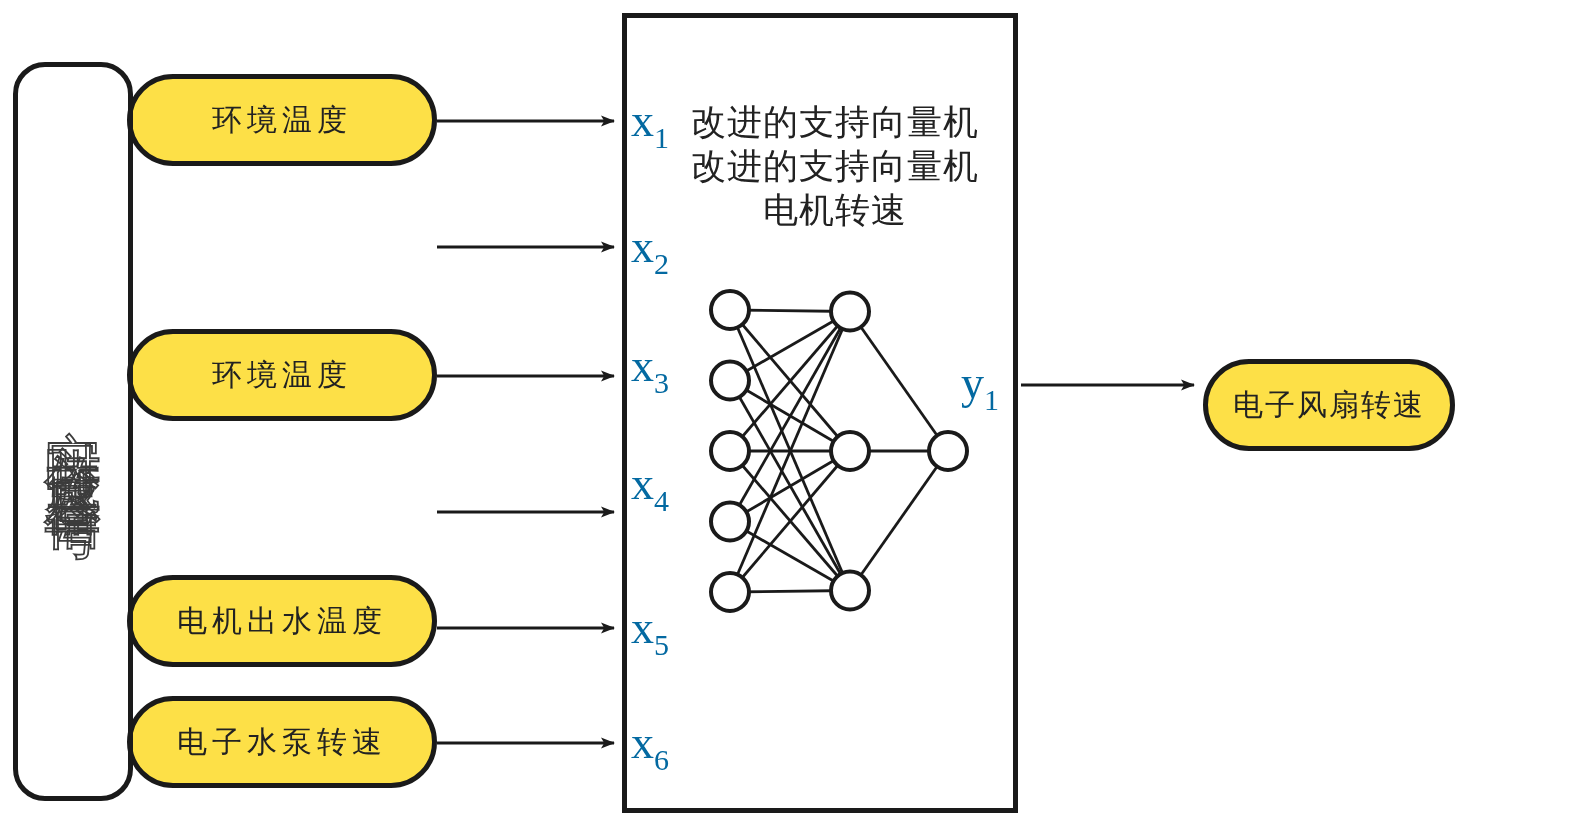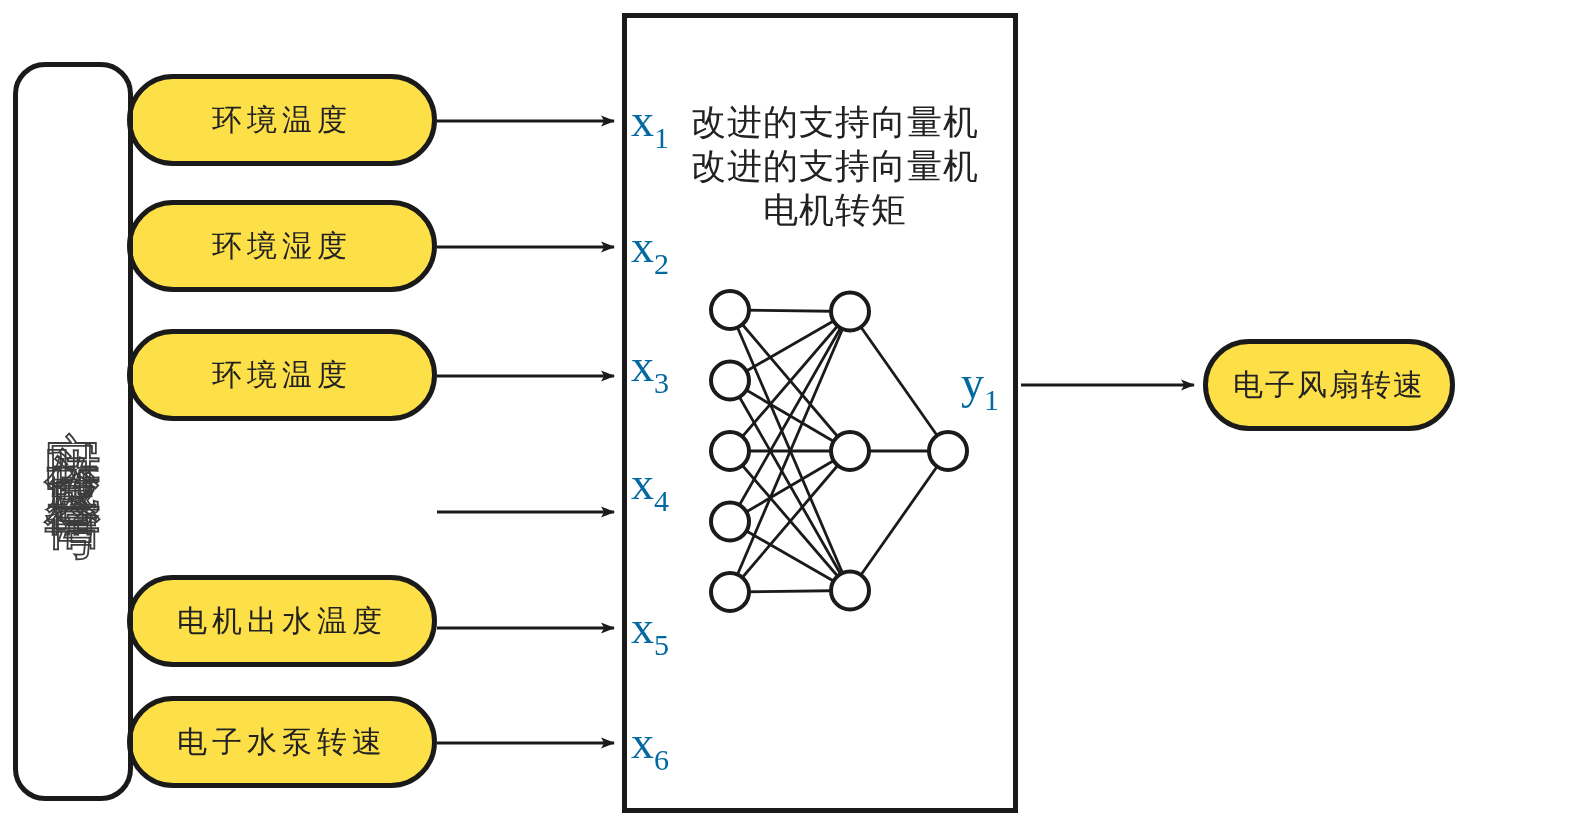--- a/index.html
+++ b/index.html
@@ -58,20 +58,21 @@
     letter-spacing: 5px;
     color: #222;
     background: #fde047;
     z-index: 1;
   }
   .capsule.out {
     left: 1203px;
     width: 252px;
     letter-spacing: 2px;
     z-index: 1;
+    margin-top: 20px;
   }
   
   .model-box {
     position: absolute;
     left: 622px; top: 13px;
     width: 396px; height: 800px;
     border: 5px solid #1a1a1a;
     box-sizing: border-box;
     background: #fff;
     z-index: 1;
@@ -110,38 +111,35 @@
 
 <div class="stage">
 
   <div class="source-box">
     <div class="vertical-label">实时传感器信号</div>
   </div>
 
   <div class="capsule" style="top:74px">
     <span>环境温度</span>
   </div>
-  <div class="capsule" style="top:200px">
-    <span>环境湿度</span>
-  </div>
   <div class="capsule" style="top:329px">
     <span>环境温度</span>
   </div>
   <div class="capsule" style="top:575px">
     <span>电机出水温度</span>
   </div>
   <div class="capsule" style="top:696px">
     <span>电子水泵转速</span>
   </div>
 
   <div class="model-box"></div>
   <div class="model-title">
     <div>改进的支持向量机</div>
     <div>改进的支持向量机</div>
-    <div>电机转矩</div>
+    <div>电机转速</div>
   </div>
 
   <div class="var-label x-lab" style="top:91px"><span>x</span><sub>1</sub></div>
   <div class="var-label x-lab" style="top:217px"><span>x</span><sub>2</sub></div>
   <div class="var-label x-lab" style="top:336px"><span>x</span><sub>3</sub></div>
   <div class="var-label x-lab" style="top:454px"><span>x</span><sub>4</sub></div>
   <div class="var-label x-lab" style="top:598px"><span>x</span><sub>5</sub></div>
   <div class="var-label x-lab" style="top:713px"><span>x</span><sub>6</sub></div>
 
   <div class="var-label y-lab" style="top:353px"><span>y</span><sub>1</sub></div>

